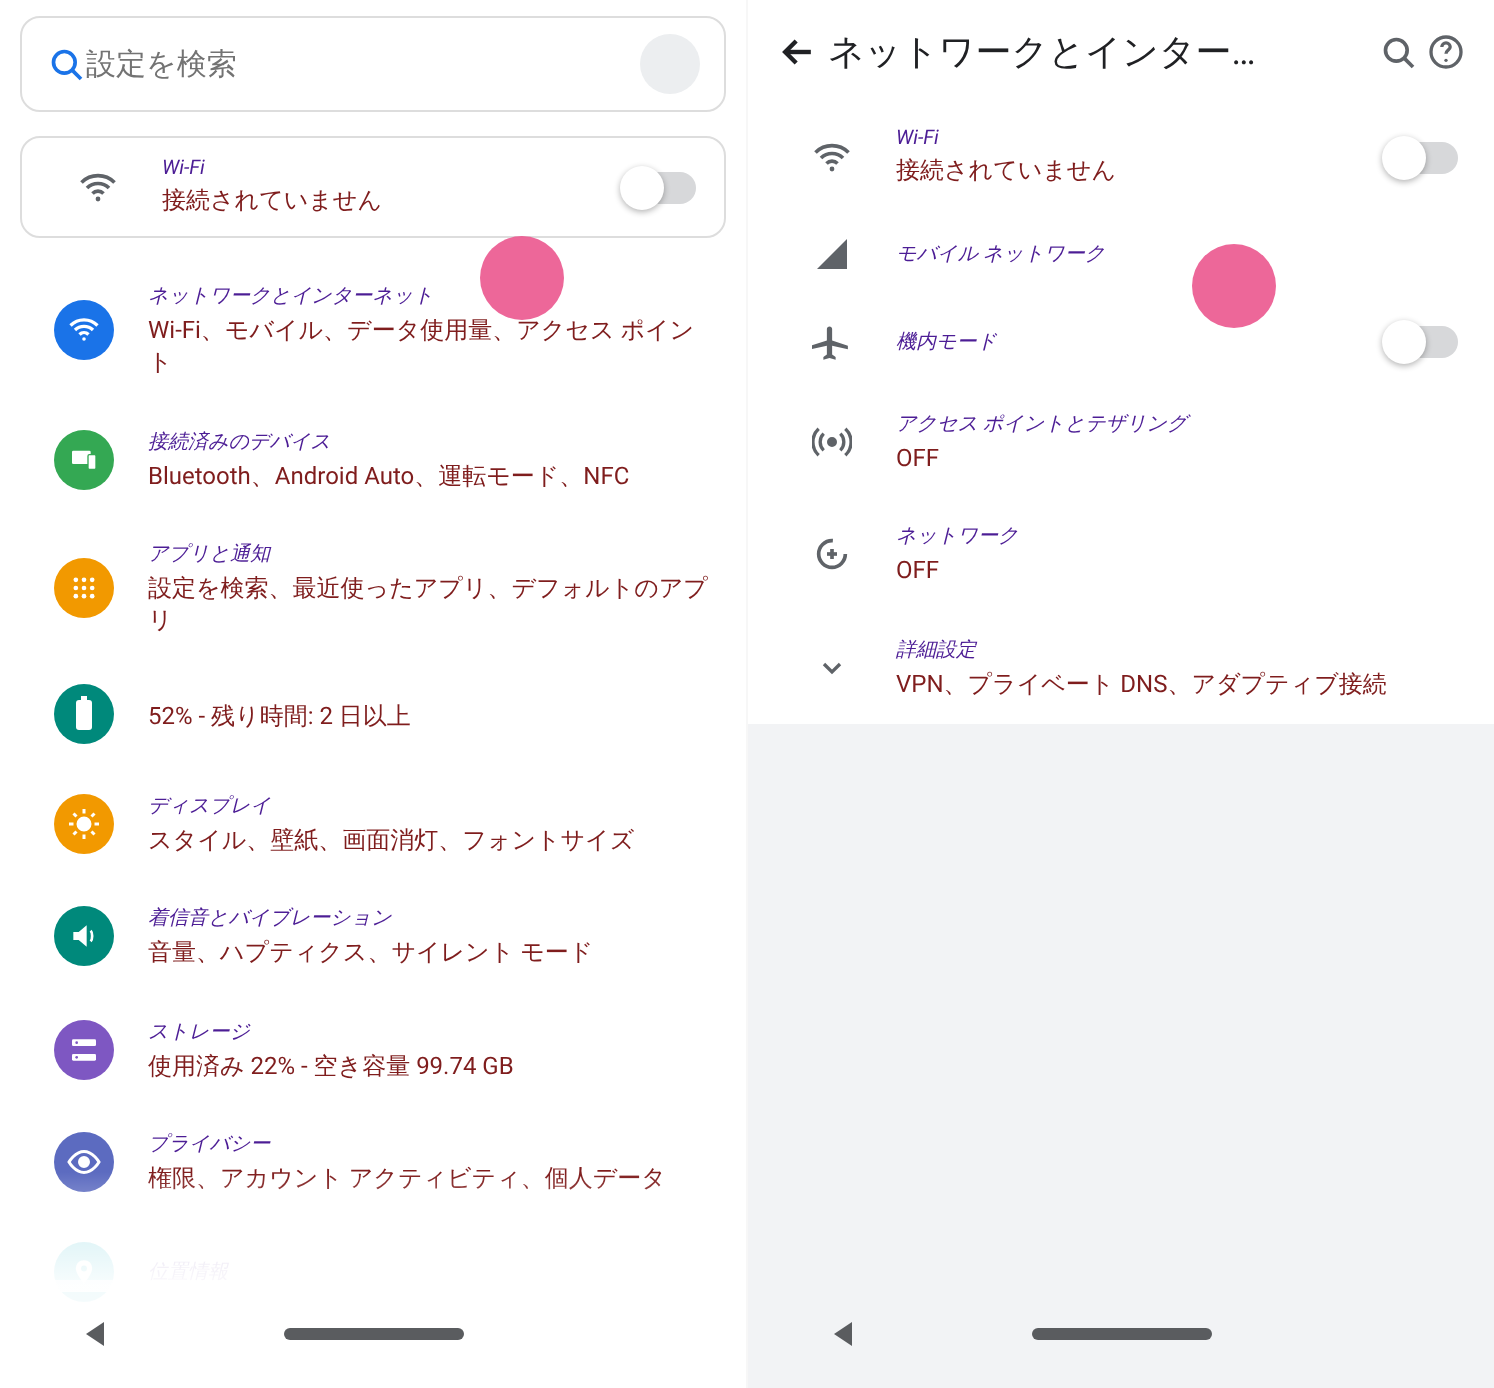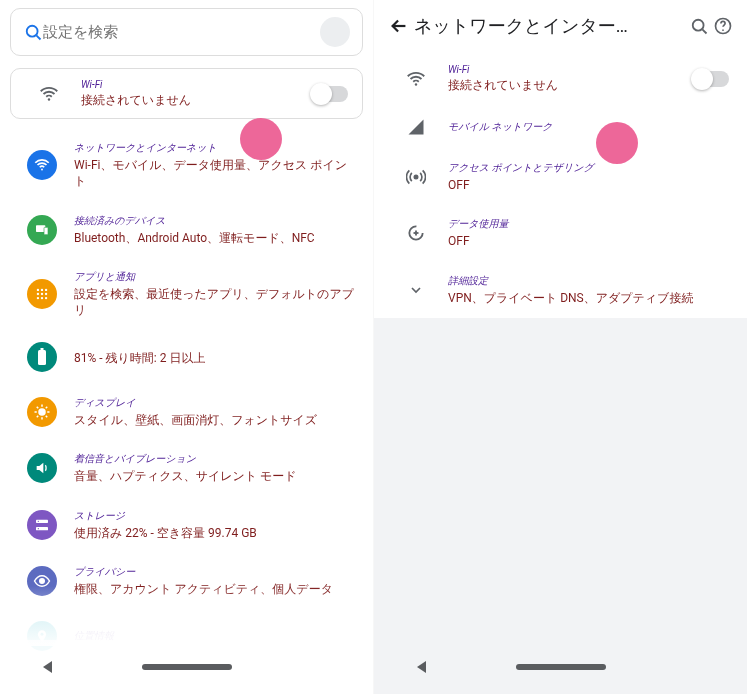--- a/index.html
+++ b/index.html
@@ -259,21 +259,21 @@
   <div class="row">
     <span class="left-col">
         <span class="circ" style="background:#00897b">
       <svg width="12" height="18" viewBox="0 0 12 18" fill="#fff">
             <rect x="2" y="2" width="8" height="15" rx="1.5"></rect>
             <rect x="4.5" y="0" width="3" height="2.5"></rect>
           </svg>
     </span>
       </span>
     <span class="texts">
-      <div class="subtitle">81% - 残り時間: 2 日以上</div>
+      <div class="subtitle">52% - 残り時間: 2 日以上</div>
     </span>
   </div>
 
   <div class="row">
     <span class="left-col">
         <span class="circ" style="background:#f29900">
       <svg width="18" height="18" viewBox="0 0 24 24" fill="none" stroke="#fff" stroke-width="2">
             <circle cx="12" cy="12" r="4" fill="#fff"></circle>
             <line x1="12" y1="2" x2="12" y2="5"></line>
             <line x1="12" y1="19" x2="12" y2="22"></line>
@@ -408,20 +408,31 @@
     <span class="left-col">
       <svg width="20" height="20" viewBox="0 0 24 24" fill="#5f6368">
           <path d="M3 21L21 3v18H3z"></path>
         </svg>
     </span>
     <span class="texts">
       <div class="title">モバイル ネットワーク</div>
     </span>
   </div>
 
+  <div class="row">
+    <span class="left-col">
+      <svg width="20" height="20" viewBox="0 0 24 24" fill="#5f6368">
+          <path d="M21 14l-9-3V4.5c0-.8-.7-1.5-1.5-1.5S9 3.7 9 4.5V11l-9 3v2l9-2v5l-2 1.5V22l3.5-1L14 22v-1.5L12 19v-5l9 2v-2z" transform="scale(1.05) translate(-0.5,-0.5)"></path>
+        </svg>
+    </span>
+    <span class="texts">
+      <div class="title">機内モード</div>
+    </span>
+    <span class="toggle"></span>
+  </div>
 
   <div class="row">
     <span class="left-col">
       <svg width="20" height="20" viewBox="0 0 24 24" fill="none" stroke="#5f6368" stroke-width="2">
           <circle cx="12" cy="12" r="2" fill="#5f6368"></circle>
           <path d="M7 17a7 7 0 010-10"></path>
           <path d="M17 7a7 7 0 010 10"></path>
           <path d="M4 20a11 11 0 010-16"></path>
           <path d="M20 4a11 11 0 010 16"></path>
         </svg>
@@ -434,21 +445,21 @@
 
   <div class="row">
     <span class="left-col">
       <svg width="20" height="20" viewBox="0 0 24 24" fill="none" stroke="#5f6368" stroke-width="2.2">
           <circle cx="12" cy="12" r="8" stroke-dasharray="38 12"></circle>
           <line x1="12" y1="9" x2="12" y2="15"></line>
           <line x1="9" y1="12" x2="15" y2="12"></line>
         </svg>
     </span>
     <span class="texts">
-      <div class="title">データ使用量</div>
+      <div class="title">ネットワーク</div>
       <div class="subtitle">OFF</div>
     </span>
   </div>
 
   <div class="row">
     <span class="left-col">
       <svg width="16" height="16" viewBox="0 0 24 24" fill="none" stroke="#5f6368" stroke-width="2.5">
           <path d="M6 9l6 6 6-6"></path>
         </svg>
     </span>

